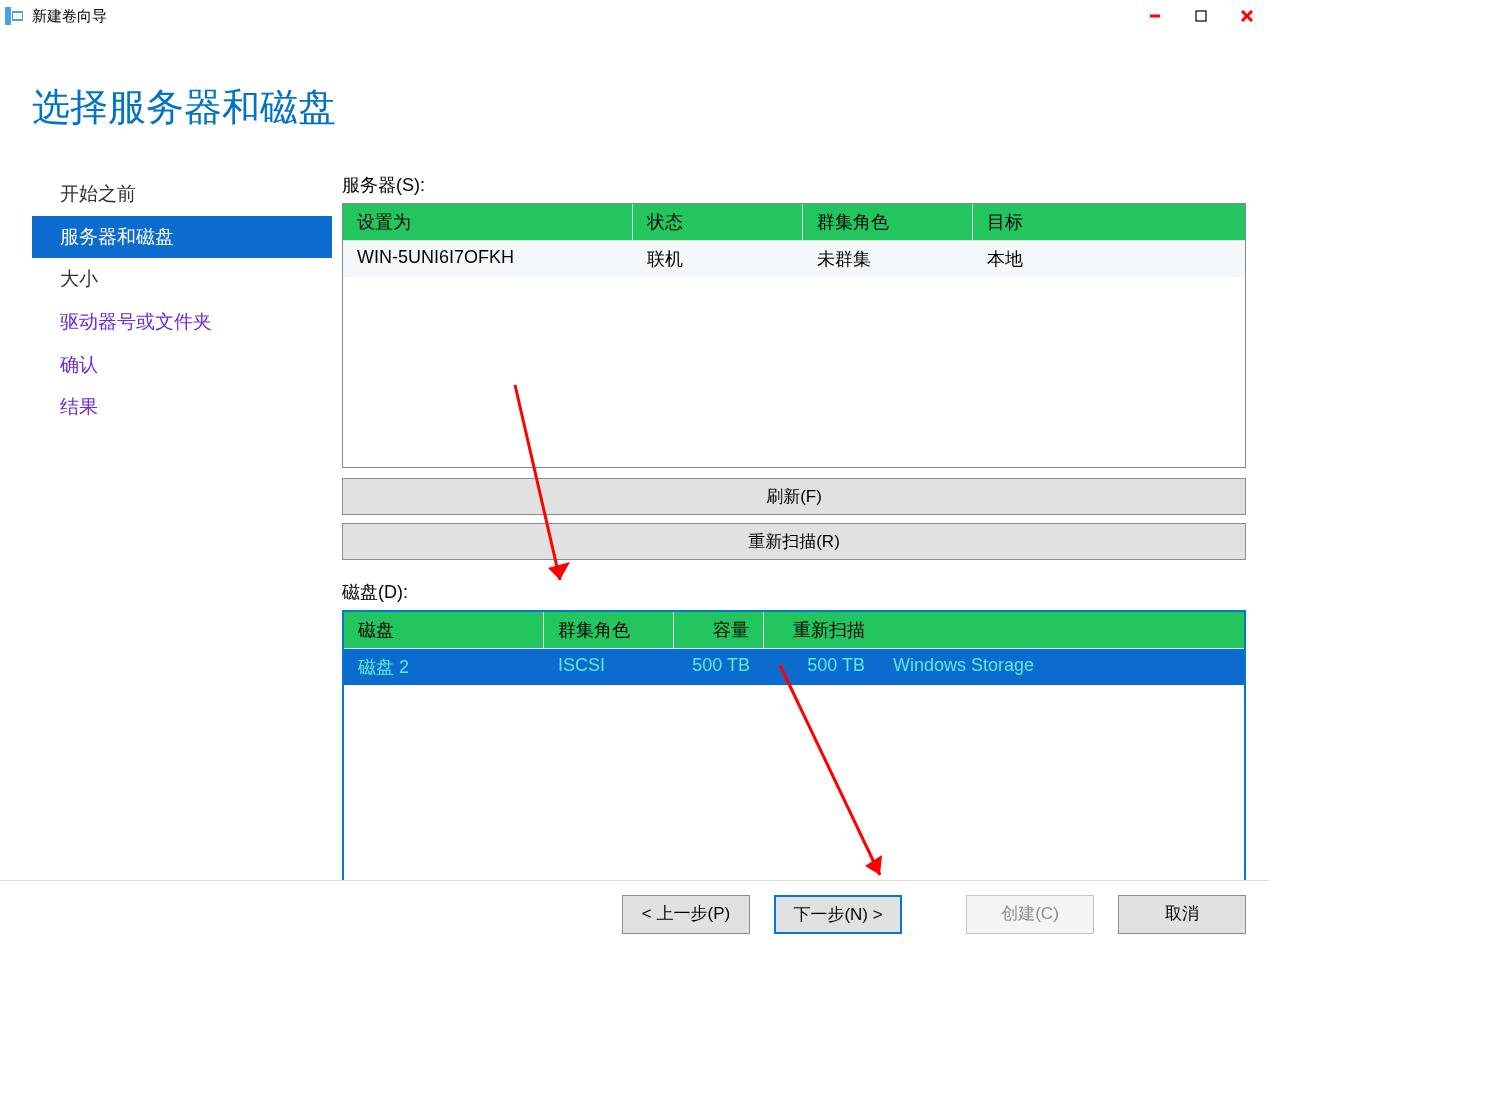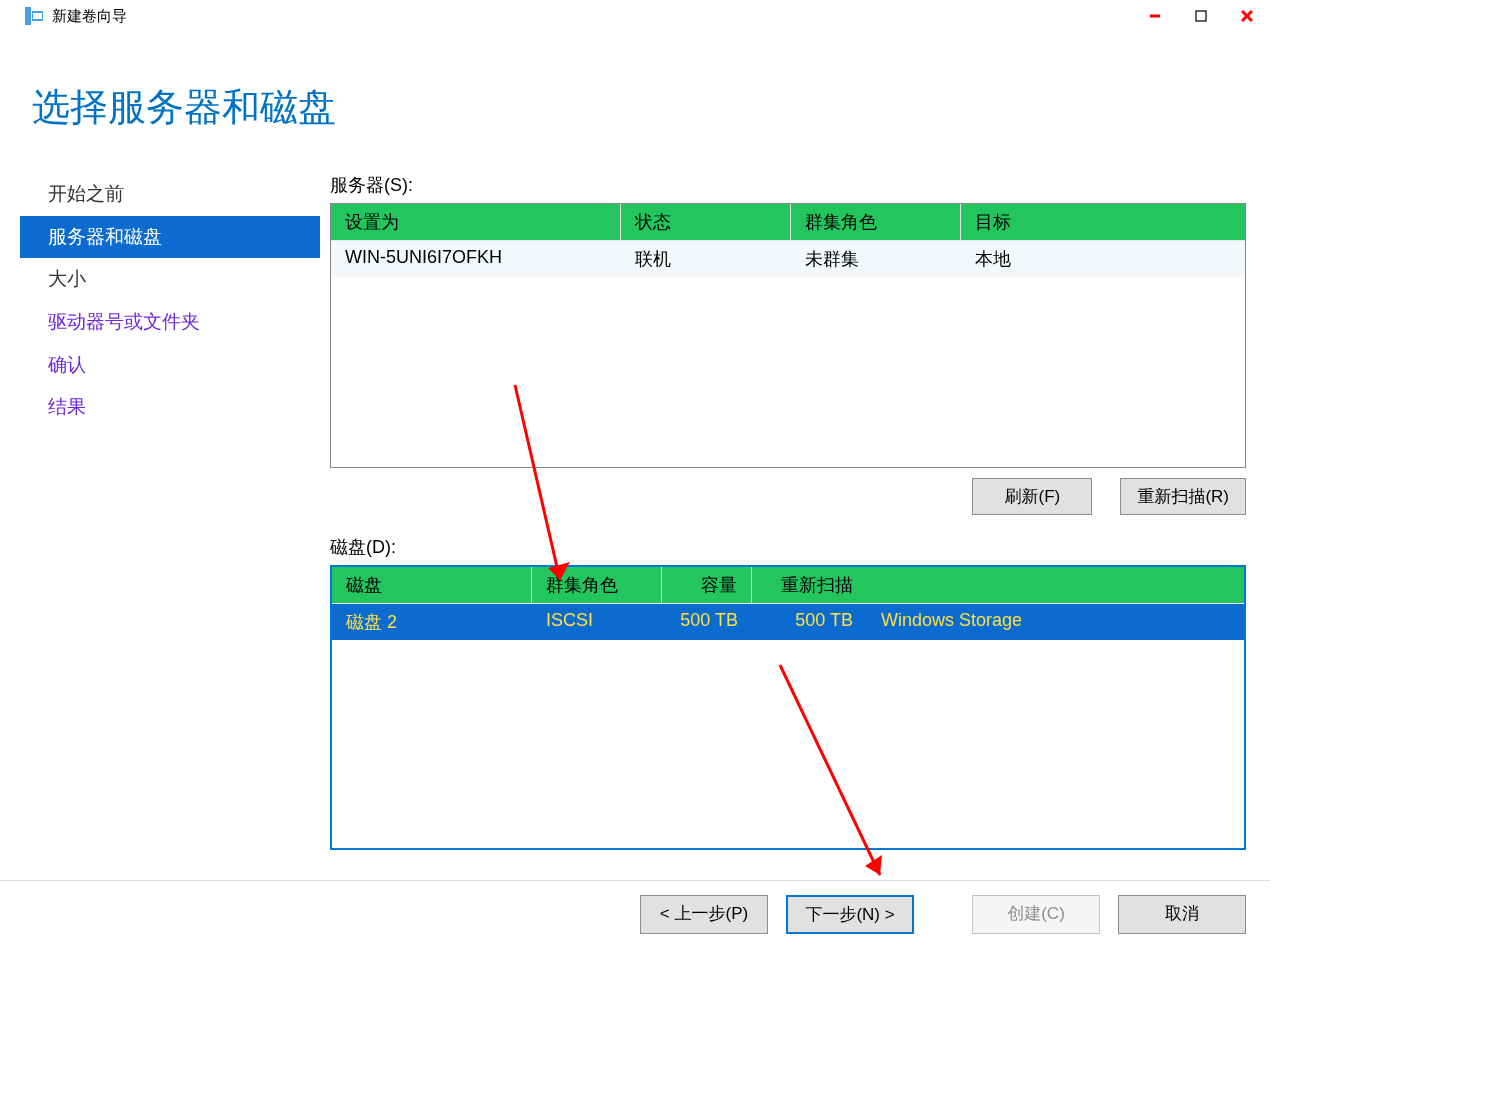--- a/index.html
+++ b/index.html
@@ -9,21 +9,21 @@
     background: #fff;
     width: 1270px;
     height: 948px;
     overflow: hidden;
     position: relative;
   }
   .titlebar {
     display: flex;
     align-items: center;
     height: 32px;
-    padding-left: 24px;
+    padding-left: 4px;
     font-size: 15px;
   }
   .titlebar .app-icon {
     width: 20px; height: 20px;
     margin-right: 8px;
     display: inline-flex;
     align-items: center; justify-content: center;
   }
   .win-controls {
     margin-left: auto;
@@ -35,21 +35,21 @@
     font-family: "Segoe MDL2 Assets", sans-serif;
   }
   .page-title {
     font-size: 38px;
     color: #0073c6;
     font-weight: 300;
     margin: 50px 0 40px 32px;
   }
   .content-wrap {
     display: flex;
-    padding-left: 20px;
+    padding-left: 32px;
   }
   .sidebar {
     width: 310px;
     flex-shrink: 0;
     padding-right: 10px;
   }
   .side-item {
     font-size: 19px;
     padding: 9px 0 9px 28px;
     color: #323232;
@@ -86,47 +86,48 @@
   .col {
     padding: 6px 14px;
     border-right: 1px solid #e5e5e5;
   }
   .list-header .col:last-child { border-right: none; }
   .list-row {
     display: flex;
   }
   .list-row .col { border-right: none; }
   .row-odd { background: #f4f8fb; }
-  .row-sel { background: #0b6bce; color: #fde047; }
+  .row-sel { background: #0b6bce; color: #5eead4; }
   .btn-row {
     display: flex;
     justify-content: flex-end;
-    gap: 28px;
+    gap: 8px;
     margin-top: 10px;
     margin-bottom: 20px;
+    flex-direction: column;
   }
   .btn {
     min-width: 120px;
     padding: 6px 16px;
     font-size: 17px;
     border: 1px solid #8c8c8c;
     background: #e1e1e1;
     cursor: pointer;
     text-align: center;
   }
   .btn.primary-border { border: 2px solid #0078d7; }
   .btn.disabled { color: #8d8d8d; background: #f5f5f5; border-color:#c3c3c3; }
   .footer {
     position: absolute;
     left: 0; right: 0; bottom: 0;
     border-top: 1px solid #dcdcdc;
     padding: 14px 24px;
     display: flex;
     justify-content: flex-end;
-    gap: 18px;
+    gap: 24px;
     background: #fff;
   }
   .footer .btn { min-width: 128px; }
 
   
   .s-c1 { width: 290px; }
   .s-c2 { width: 170px; }
   .s-c3 { width: 170px; }
   .s-c4 { flex: 1; }
   

